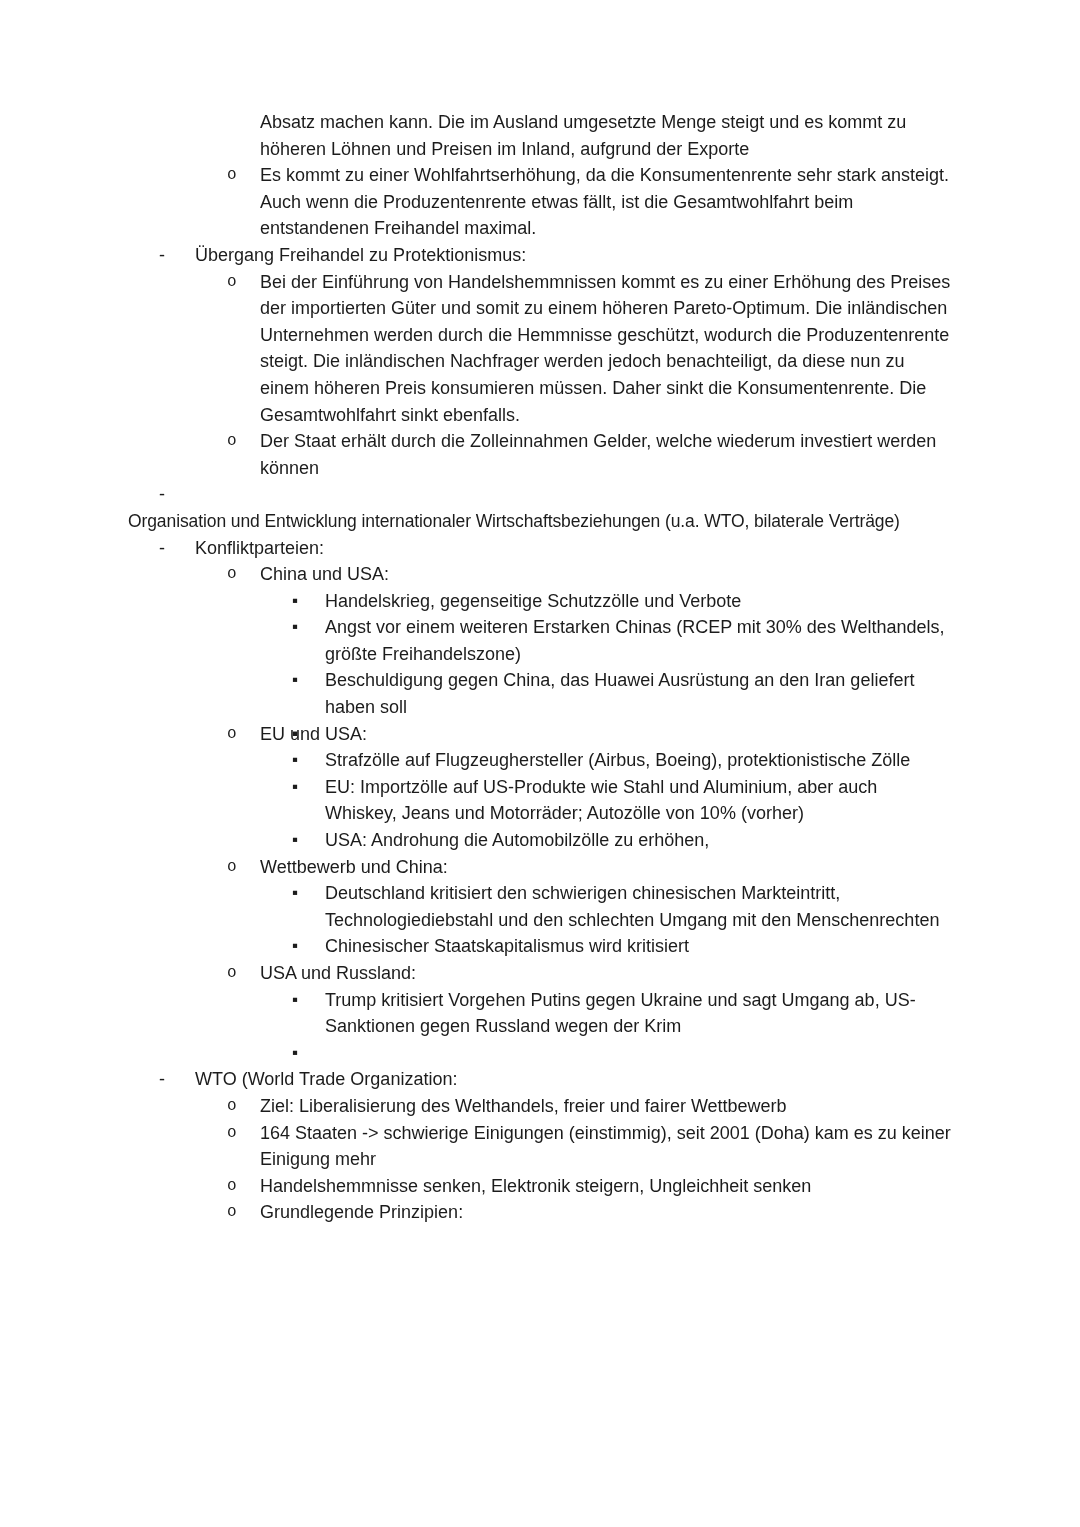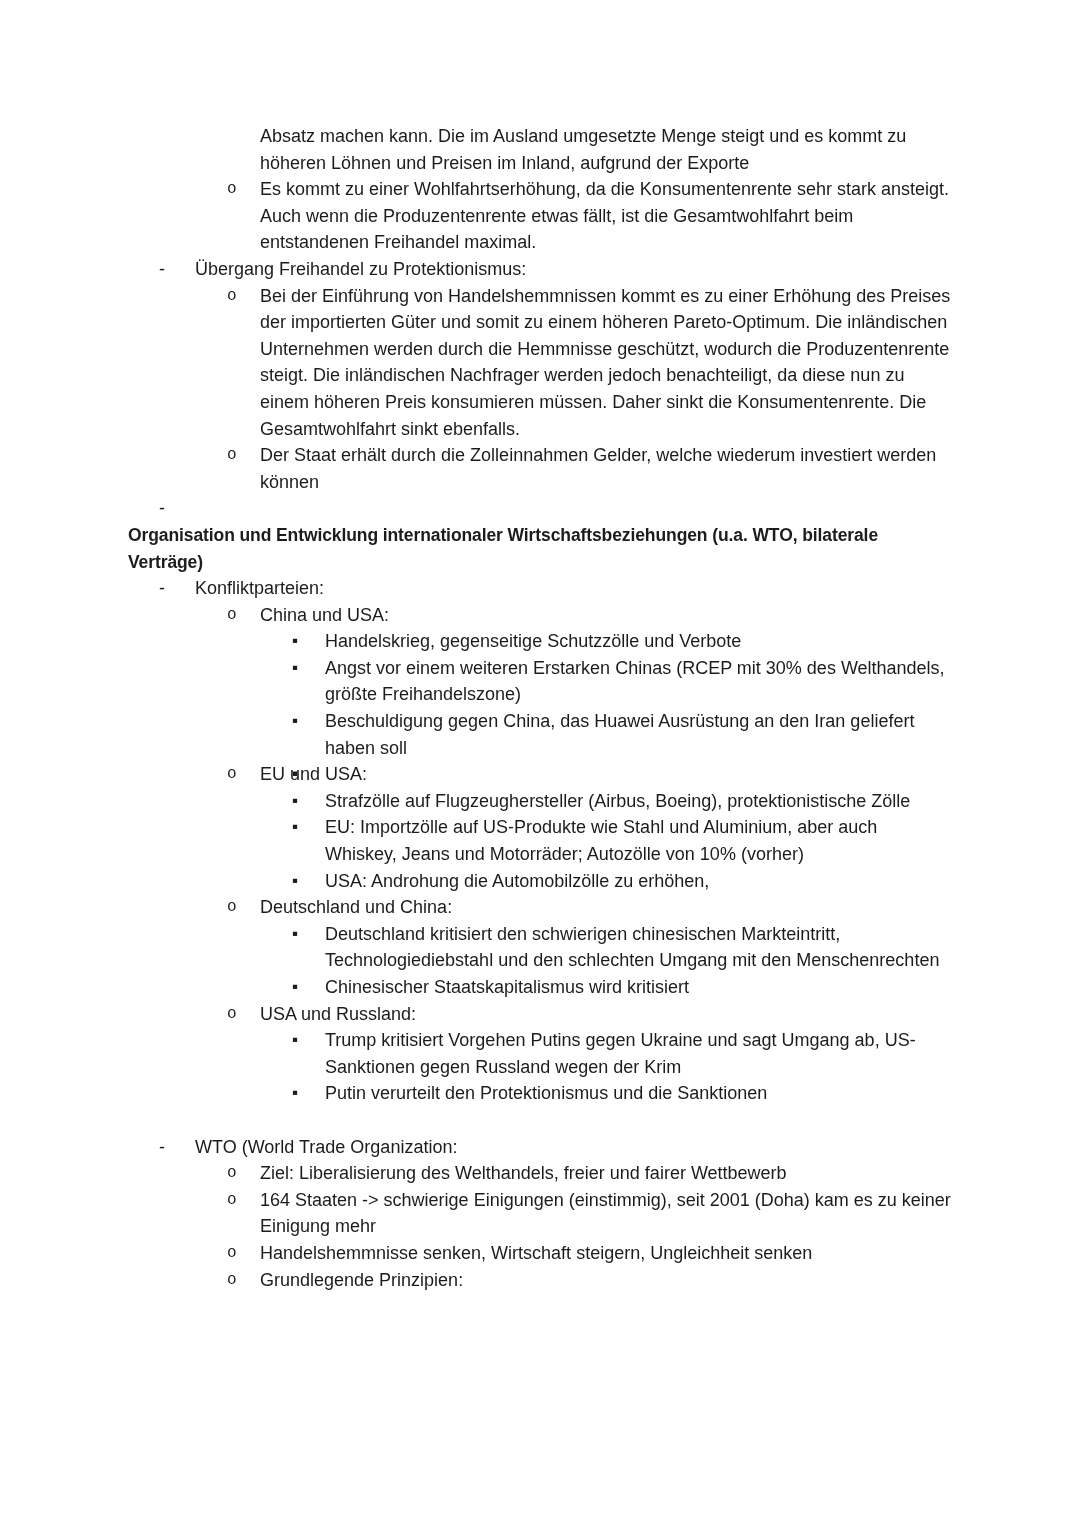--- a/index.html
+++ b/index.html
@@ -12,25 +12,25 @@
     position: relative;
     width: 1080px; height: 1527px;
     background: #ffffff;
     color: #1c1c1c;
     font-size: 18px;
     line-height: 26.6px;
     overflow: hidden;
   }
   .content {
     position: absolute;
-    left: 128px; top: 123px;
+    left: 128px; top: 109px;
     width: 824px;
   }
   .heading {
-    font-weight: bold;
+    font-weight: normal;
     font-size: 17.5px;
     letter-spacing: -0.1px;
   }
   .spacer { height: 26.6px; }
   .li { position: relative; }
   .li.lvl1 { padding-left: 67px; }
   .li.lvl2 { padding-left: 132px; }
   .li.lvl3 { padding-left: 197px; }
   .bullet { position: absolute; top: 0; }
   .lvl1 .bullet { left: 31px; }
@@ -110,57 +110,56 @@
       <div class="li lvl3">
     <span class="bullet square">▪</span>
     <span class="li-text">EU: Importzölle auf US-Produkte wie Stahl und Aluminium, aber auch Whiskey, Jeans und Motorräder; Autozölle von 10% (vorher)</span>
   </div>
       <div class="li lvl3">
     <span class="bullet square">▪</span>
     <span class="li-text">USA: Androhung die Automobilzölle zu erhöhen,</span>
   </div>
       <div class="li lvl2">
     <span class="bullet circle">o</span>
-    <span class="li-text">Deutschland und China:</span>
+    <span class="li-text">Wettbewerb und China:</span>
   </div>
       <div class="li lvl3">
     <span class="bullet square">▪</span>
     <span class="li-text">Deutschland kritisiert den schwierigen chinesischen Markteintritt, Technologiediebstahl und den schlechten Umgang mit den Menschenrechten</span>
   </div>
       <div class="li lvl3">
     <span class="bullet square">▪</span>
     <span class="li-text">Chinesischer Staatskapitalismus wird kritisiert</span>
   </div>
       <div class="li lvl2">
     <span class="bullet circle">o</span>
     <span class="li-text">USA und Russland:</span>
   </div>
       <div class="li lvl3">
     <span class="bullet square">▪</span>
     <span class="li-text">Trump kritisiert Vorgehen Putins gegen Ukraine und sagt Umgang ab, US-Sanktionen gegen Russland wegen der Krim</span>
   </div>
       <div class="li lvl3">
     <span class="bullet square">▪</span>
-    <span class="li-text">Putin verurteilt den Protektionismus und die Sanktionen</span>
   </div>
       <div class="spacer"></div>
       <div class="li lvl1">
     <span class="bullet dash">-</span>
     <span class="li-text">WTO (World Trade Organization:</span>
   </div>
       <div class="li lvl2">
     <span class="bullet circle">o</span>
     <span class="li-text">Ziel: Liberalisierung des Welthandels, freier und fairer Wettbewerb</span>
   </div>
       <div class="li lvl2">
     <span class="bullet circle">o</span>
     <span class="li-text">164 Staaten -&gt; schwierige Einigungen (einstimmig), seit 2001 (Doha) kam es zu keiner Einigung mehr</span>
   </div>
       <div class="li lvl2">
     <span class="bullet circle">o</span>
-    <span class="li-text">Handelshemmnisse senken, Wirtschaft steigern, Ungleichheit senken</span>
+    <span class="li-text">Handelshemmnisse senken, Elektronik steigern, Ungleichheit senken</span>
   </div>
       <div class="li lvl2">
     <span class="bullet circle">o</span>
     <span class="li-text">Grundlegende Prinzipien:</span>
   </div>
     </div>
 </div>
 
 </body></html>

